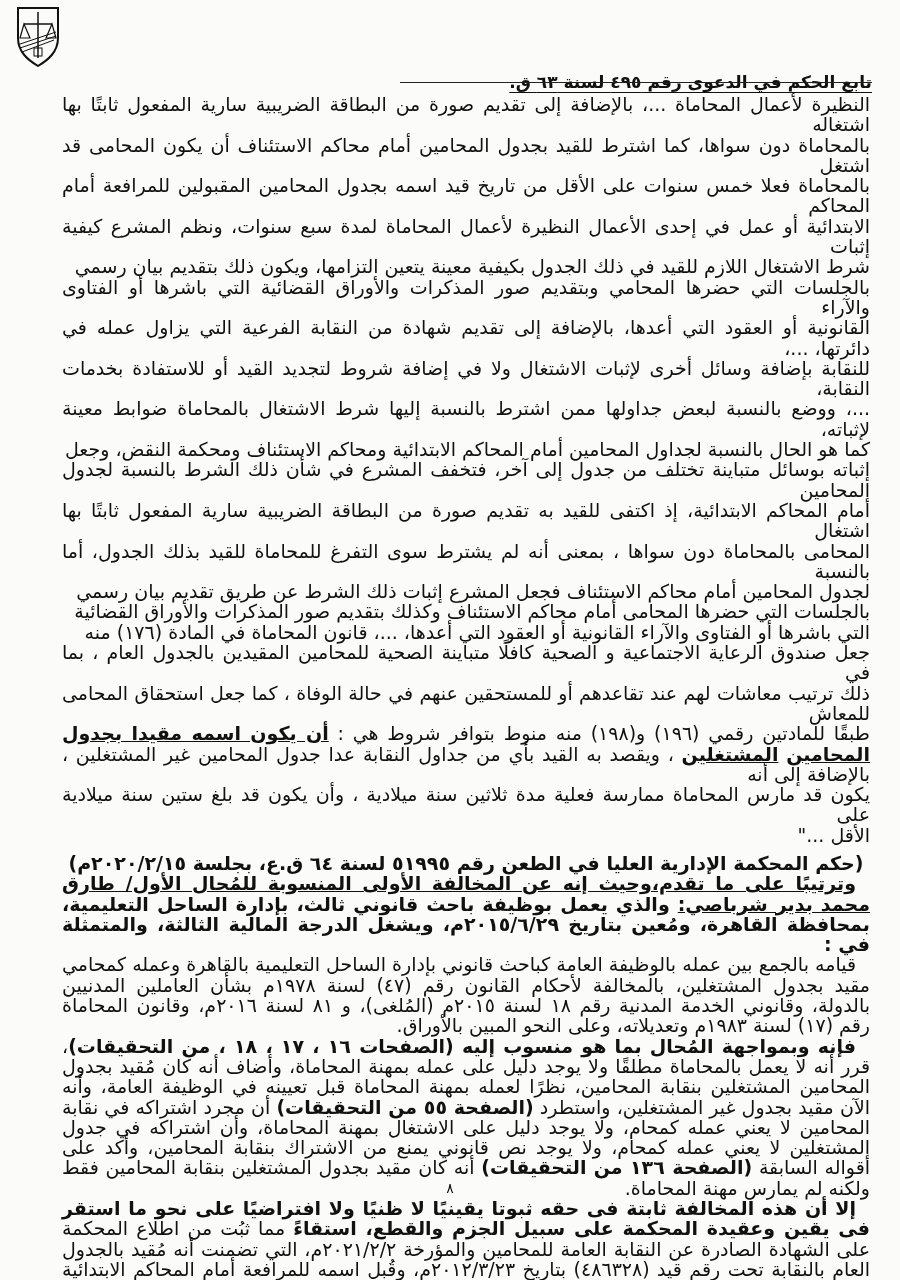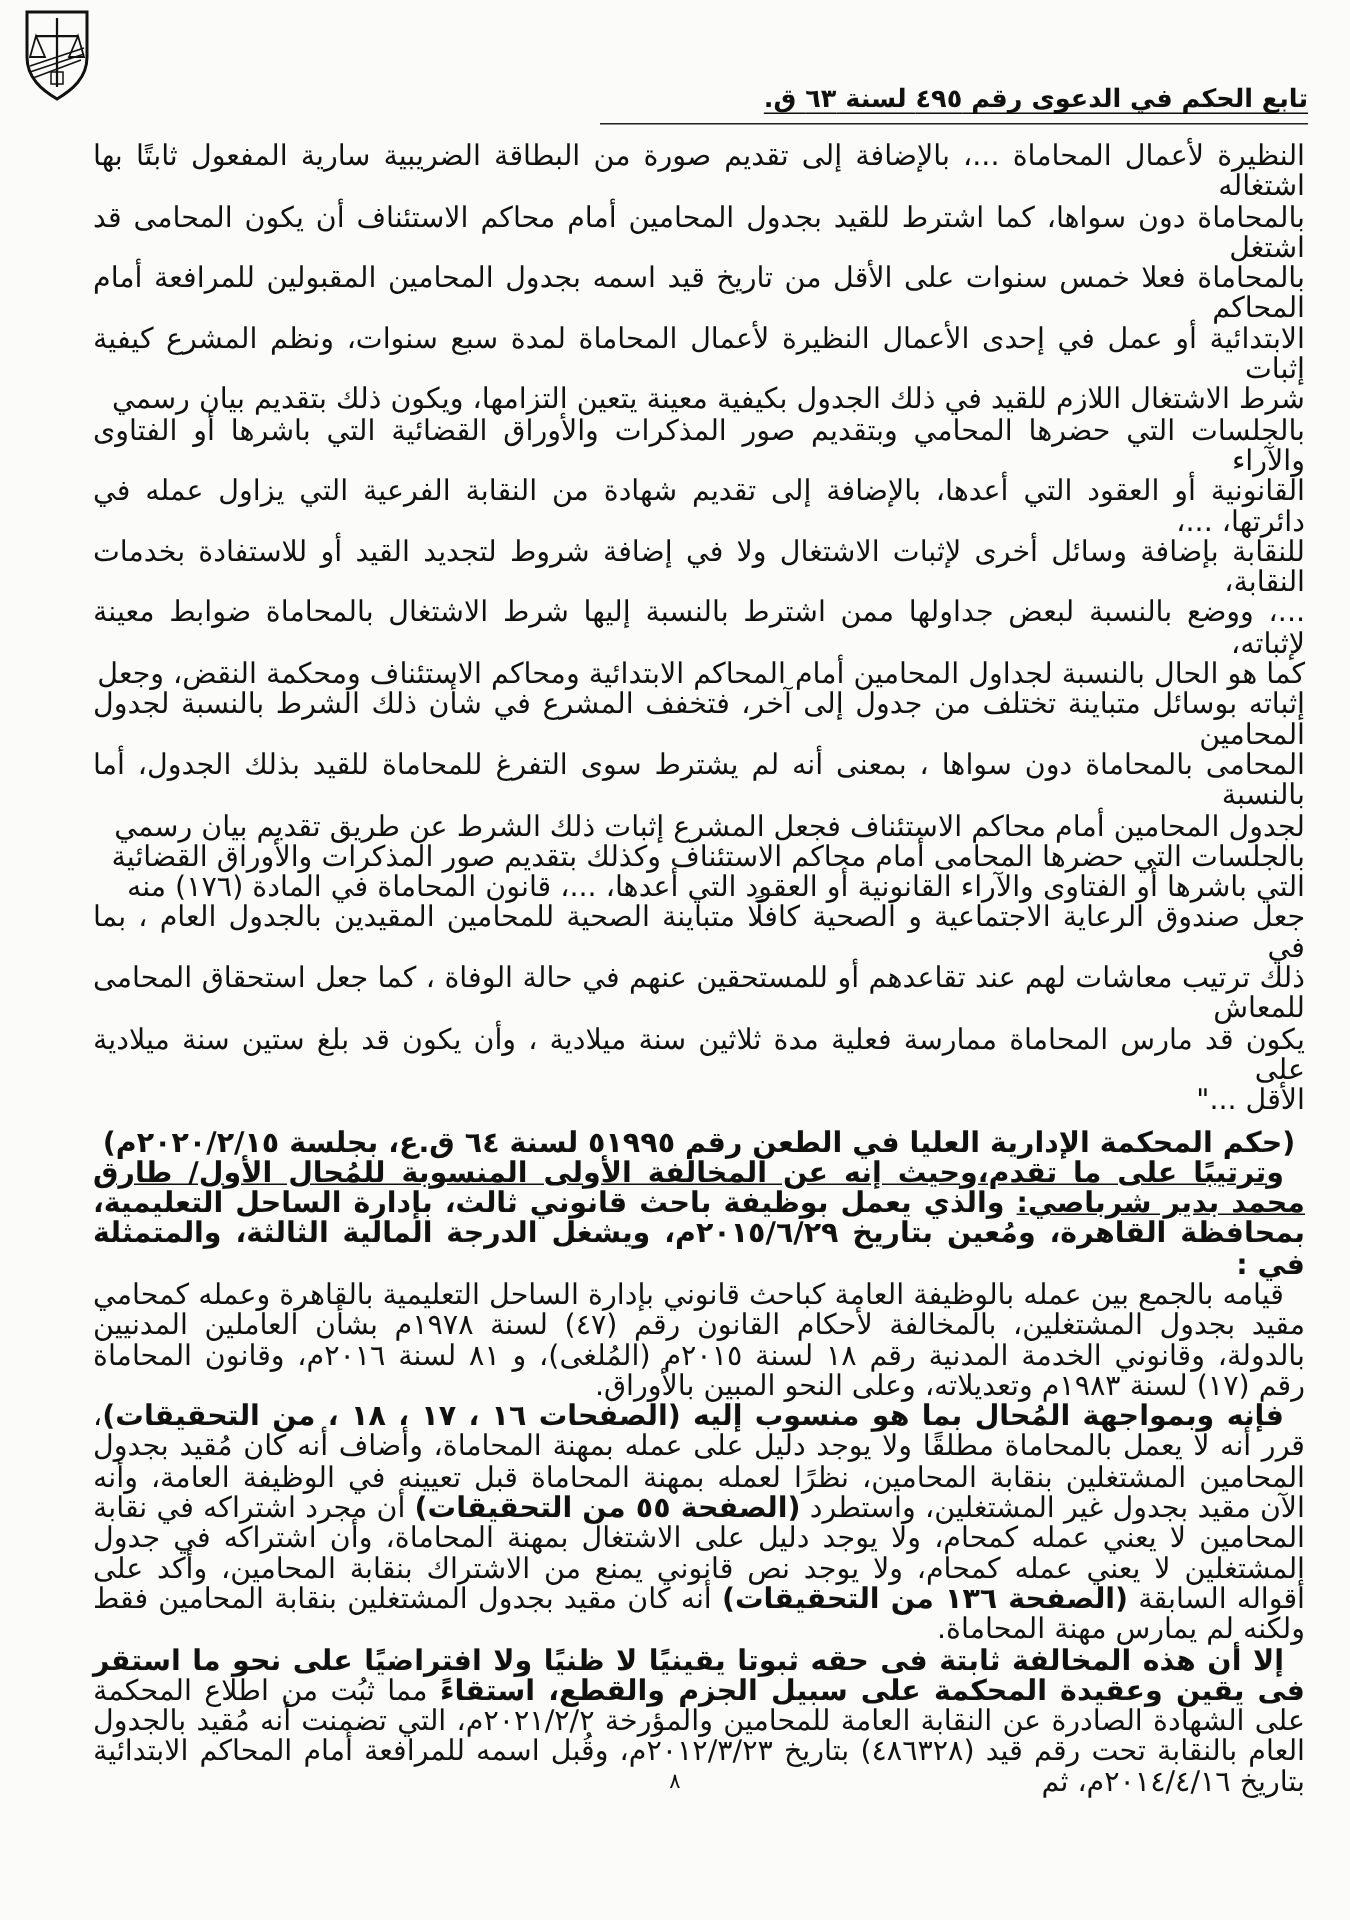--- a/index.html
+++ b/index.html
@@ -8,21 +8,21 @@
       background: #fbfbfa;
       font-family: "DejaVu Sans", "Liberation Sans", sans-serif;
       color: #111;
       position: relative;
     }
     .page { position: absolute; left: 0; top: 0; width: 900px; height: 1280px; }
     .emblem {
       position: absolute; left: 14px; top: 4px; width: 48px; height: 64px;
     }
     .header-title {
-      position: absolute; right: 28px; top: 56px;
+      position: absolute; right: 28px; top: 72px;
       font-size: 17px; font-weight: bold;
       text-decoration: underline; text-underline-offset: 4px;
       direction: rtl; white-space: nowrap;
     }
     .header-rule {
       position: absolute; left: 400px; right: 28px; top: 82px;
       border-top: 1.5px solid #222;
     }
     .body {
       position: absolute; left: 62px; right: 30px; top: 94px;
@@ -65,26 +65,31 @@
     <p>بالمحاماة دون سواها، كما اشترط للقيد بجدول المحامين أمام محاكم الاستئناف أن يكون المحامى قد اشتغل</p>
     <p>بالمحاماة فعلا خمس سنوات على الأقل من تاريخ قيد اسمه بجدول المحامين المقبولين للمرافعة أمام المحاكم</p>
     <p>الابتدائية أو عمل في إحدى الأعمال النظيرة لأعمال المحاماة لمدة سبع سنوات، ونظم المشرع كيفية إثبات</p>
     <p>شرط الاشتغال اللازم للقيد في ذلك الجدول بكيفية معينة يتعين التزامها، ويكون ذلك بتقديم بيان رسمي</p>
     <p>بالجلسات التي حضرها المحامي وبتقديم صور المذكرات والأوراق القضائية التي باشرها أو الفتاوى والآراء</p>
     <p>القانونية أو العقود التي أعدها، بالإضافة إلى تقديم شهادة من النقابة الفرعية التي يزاول عمله في دائرتها، ...،</p>
     <p>للنقابة بإضافة وسائل أخرى لإثبات الاشتغال ولا في إضافة شروط لتجديد القيد أو للاستفادة بخدمات النقابة،</p>
     <p>...، ووضع بالنسبة لبعض جداولها ممن اشترط بالنسبة إليها شرط الاشتغال بالمحاماة ضوابط معينة لإثباته،</p>
     <p>كما هو الحال بالنسبة لجداول المحامين أمام المحاكم الابتدائية ومحاكم الاستئناف ومحكمة النقض، وجعل</p>
     <p>إثباته بوسائل متباينة تختلف من جدول إلى آخر، فتخفف المشرع في شأن ذلك الشرط بالنسبة لجدول المحامين</p>
+    <p>أمام المحاكم الابتدائية، إذ اكتفى للقيد به تقديم صورة من البطاقة الضريبية سارية المفعول ثابتًا بها اشتغال</p>
     <p>المحامى بالمحاماة دون سواها ، بمعنى أنه لم يشترط سوى التفرغ للمحاماة للقيد بذلك الجدول، أما بالنسبة</p>
     <p>لجدول المحامين أمام محاكم الاستئناف فجعل المشرع إثبات ذلك الشرط عن طريق تقديم بيان رسمي</p>
     <p>بالجلسات التي حضرها المحامى أمام محاكم الاستئناف وكذلك بتقديم صور المذكرات والأوراق القضائية</p>
     <p>التي باشرها أو الفتاوى والآراء القانونية أو العقود التي أعدها، ...، قانون المحاماة في المادة (١٧٦) منه</p>
     <p>جعل صندوق الرعاية الاجتماعية و الصحية كافلًا متباينة الصحية للمحامين المقيدين بالجدول العام ، بما في</p>
     <p>ذلك ترتيب معاشات لهم عند تقاعدهم أو للمستحقين عنهم في حالة الوفاة ، كما جعل استحقاق المحامى للمعاش</p>
+    <p>
+      <span>طبقًا للمادتين رقمي (١٩٦) و(١٩٨) منه منوط بتوافر شروط هي : </span><span class="bold u">أن يكون اسمه مقيدا بجدول المحامين</span>
+      <span class="bold u">المشتغلين</span><span> ، ويقصد به القيد بأي من جداول النقابة عدا جدول المحامين غير المشتغلين ، بالإضافة إلى أنه</span>
+    </p>
     <p>يكون قد مارس المحاماة ممارسة فعلية مدة ثلاثين سنة ميلادية ، وأن يكون قد بلغ ستين سنة ميلادية على</p>
     <p>الأقل ..."</p>
 
     <div class="gap"></div>
     <p class="bold center">(حكم المحكمة الإدارية العليا في الطعن رقم ٥١٩٩٥ لسنة ٦٤ ق.ع، بجلسة ٢٠٢٠/٢/١٥م)</p>
 
     <p class="indent">
       <span class="bold u">وترتيبًا على ما تقدم،وحيث إنه عن المخالفة الأولى المنسوبة للمُحال الأول/ طارق محمد بدير شرباصي:</span><span class="bold"> والذي يعمل بوظيفة باحث قانوني ثالث، بإدارة الساحل التعليمية، بمحافظة القاهرة، ومُعين بتاريخ ٢٠١٥/٦/٢٩م، ويشغل الدرجة المالية الثالثة، والمتمثلة في :</span>
     </p>
     <p class="indent">قيامه بالجمع بين عمله بالوظيفة العامة كباحث قانوني بإدارة الساحل التعليمية بالقاهرة وعمله كمحامي مقيد بجدول المشتغلين، بالمخالفة لأحكام القانون رقم (٤٧) لسنة ١٩٧٨م بشأن العاملين المدنيين بالدولة، وقانوني الخدمة المدنية رقم ١٨ لسنة ٢٠١٥م (المُلغى)، و ٨١ لسنة ٢٠١٦م، وقانون المحاماة رقم (١٧) لسنة ١٩٨٣م وتعديلاته، وعلى النحو المبين بالأوراق.</p>

